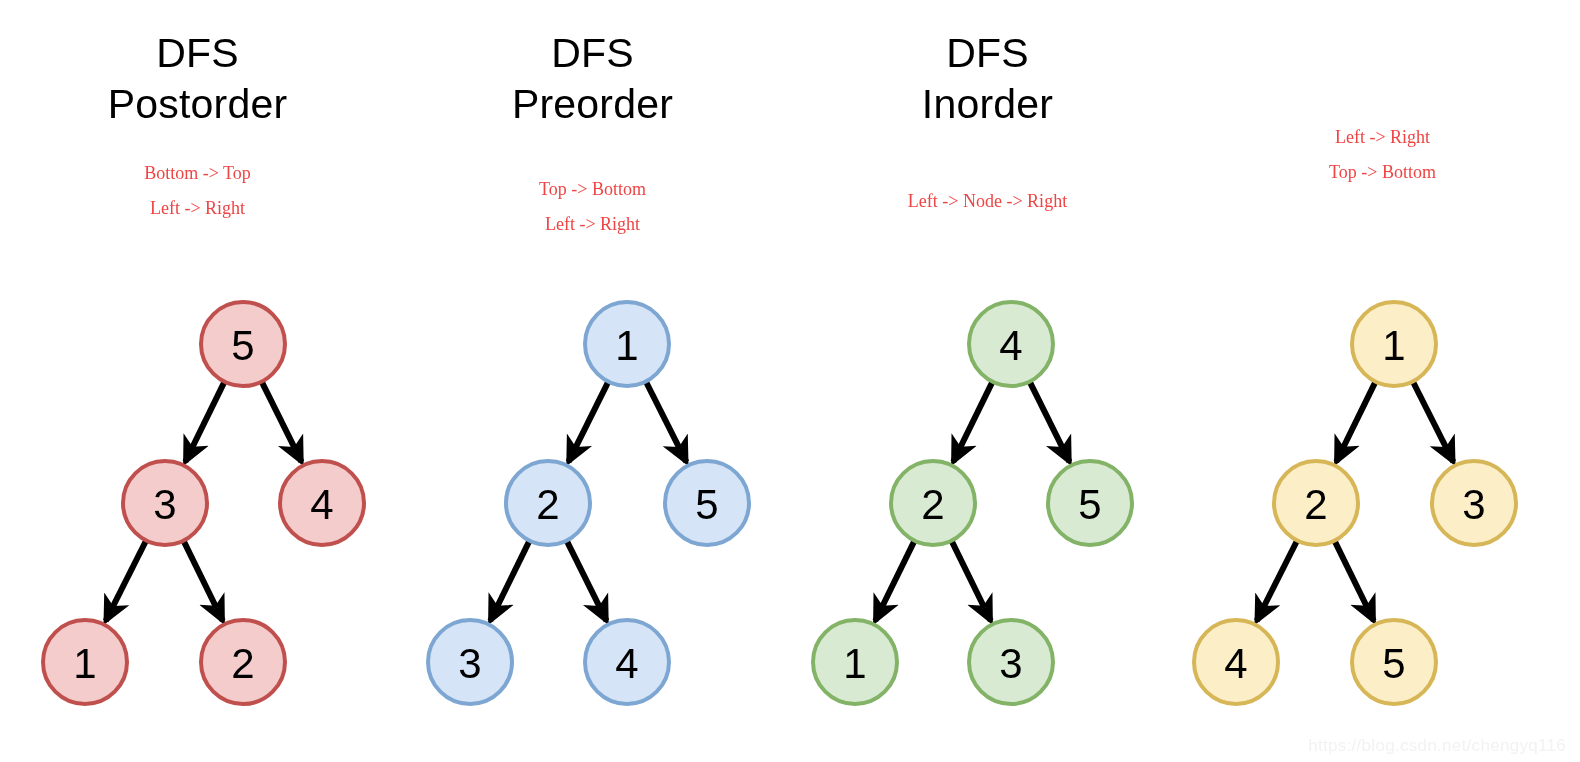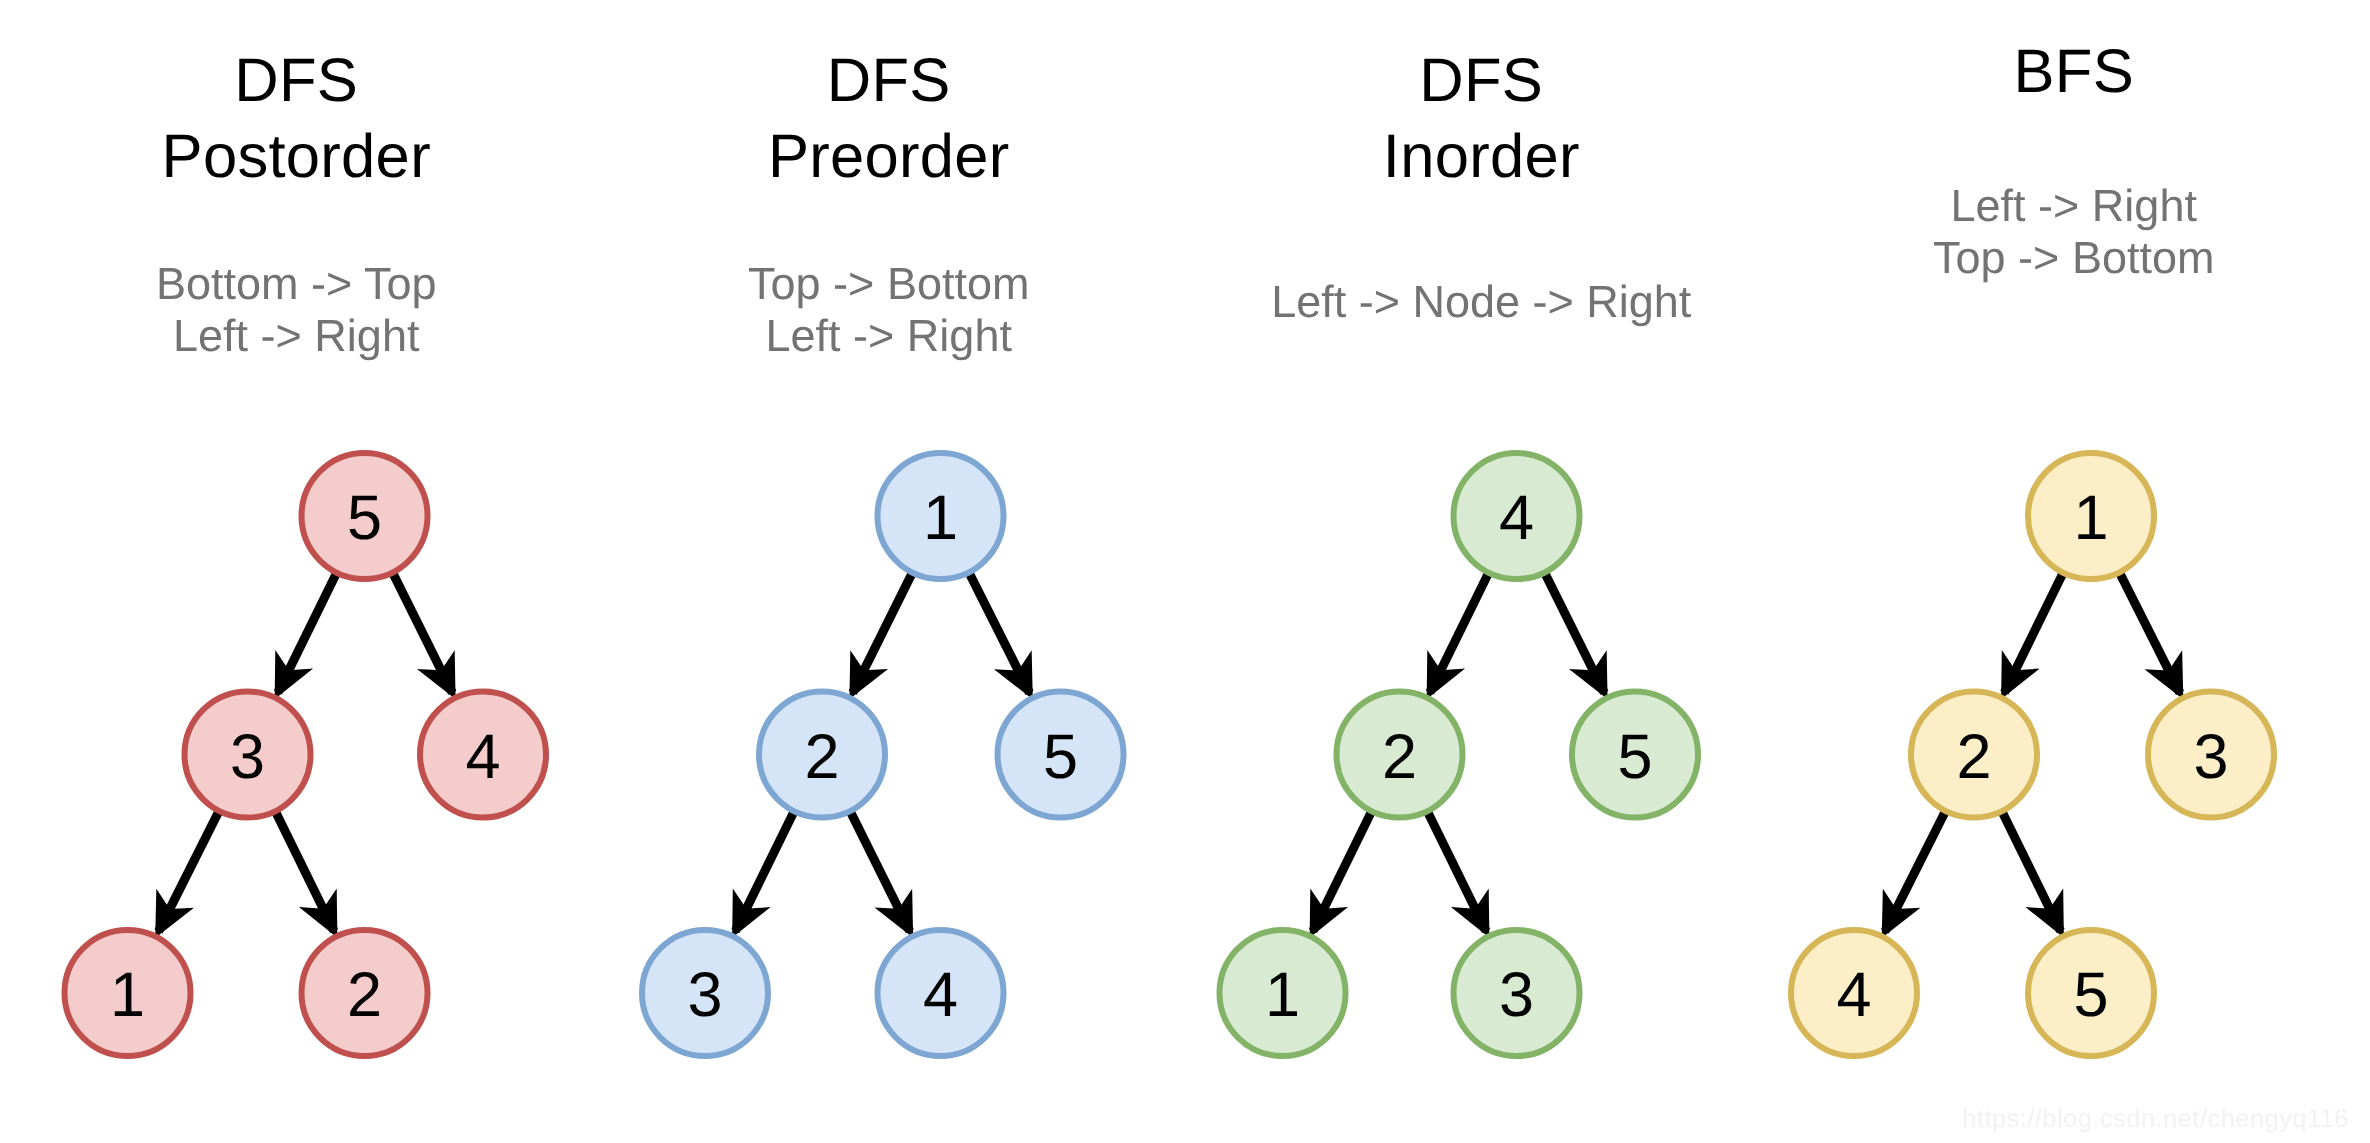--- a/index.html
+++ b/index.html
@@ -35,25 +35,26 @@
   }
   .title {
     font-size: 41px;
     line-height: 51px;
     font-weight: 400;
     letter-spacing: 0.2px;
     color: #000;
     white-space: pre-line;
   }
   .subtitle {
-    font-size: 30px;
+    font-size: 18px;
     line-height: 35px;
     font-weight: 400;
-    color: #737373;
+    color: #ef4444;
     white-space: pre-line;
+    font-family: Liberation Serif, serif;
   }
   .tree-svg {
     position: absolute;
     left: 0;
     top: 0;
     width: 395px;
     height: 762px;
   }
   .node-circle {
     stroke-width: 4;
@@ -83,21 +84,21 @@
 </head>
 <body>
 
 <div class="board">
 
 <div class="column">
       <div class="heading" style="top: 28px;">
         <div class="title">DFS
 Postorder</div>
       </div>
-      <div class="heading" style="top: 172px;">
+      <div class="heading" style="top: 156px;">
         <div class="subtitle">Bottom -&gt; Top
 Left -&gt; Right</div>
       </div>
       <svg class="tree-svg" viewBox="0 0 395 762">
         <defs>
           <marker id="arrow-dfs-postorder" viewBox="0 0 12 12" refX="9.5" refY="6" markerWidth="5.2" markerHeight="5.2" orient="auto-start-reverse">
             <path d="M0,0.6 L11.4,6 L0,11.4 L3.1,6 Z" fill="#000000"></path>
           </marker>
         </defs>
         <line x1="225.3830002538063" y1="379.91157640570253" x2="185.25954970812276" y2="461.7016871334421" class="edge-line" marker-end="url(#arrow-dfs-postorder)"></line>
@@ -201,23 +202,20 @@
           <circle cx="65" cy="662" r="42" class="node-circle" fill="#d9ead3" stroke="#82b366"></circle>
           <text x="65" y="663" class="node-label">1</text>
         </g>
         <g>
           <circle cx="221" cy="662" r="42" class="node-circle" fill="#d9ead3" stroke="#82b366"></circle>
           <text x="221" y="663" class="node-label">3</text>
         </g>
       </svg>
     </div>
     <div class="column">
-      <div class="heading" style="top: 22px;">
-        <div class="title">BFS</div>
-      </div>
       <div class="heading" style="top: 120px;">
         <div class="subtitle">Left -&gt; Right
 Top -&gt; Bottom</div>
       </div>
       <svg class="tree-svg" viewBox="0 0 395 762">
         <defs>
           <marker id="arrow-bfs" viewBox="0 0 12 12" refX="9.5" refY="6" markerWidth="5.2" markerHeight="5.2" orient="auto-start-reverse">
             <path d="M0,0.6 L11.4,6 L0,11.4 L3.1,6 Z" fill="#000000"></path>
           </marker>
         </defs>

